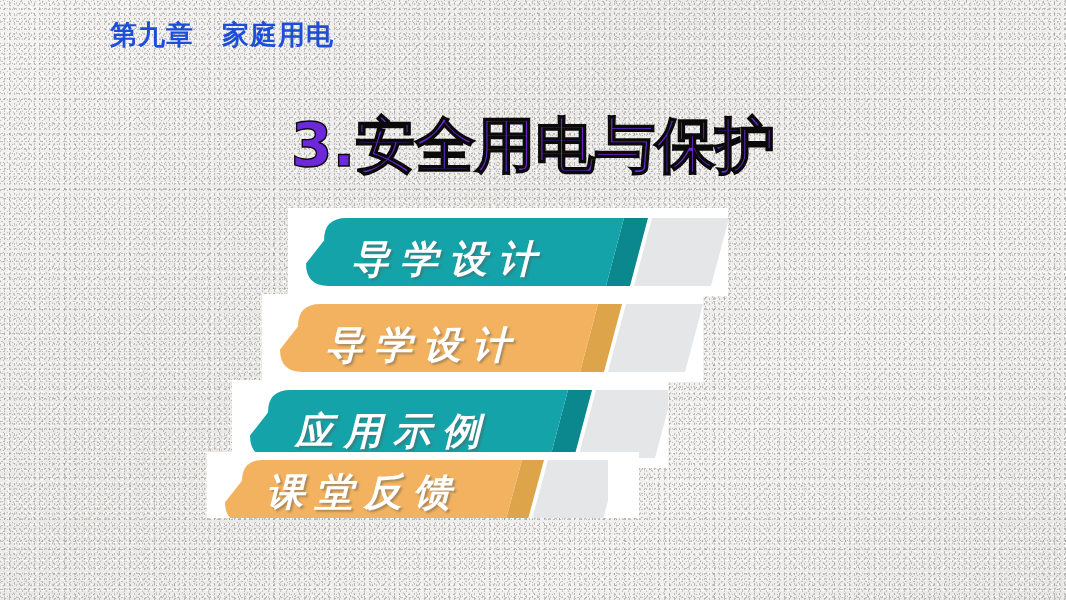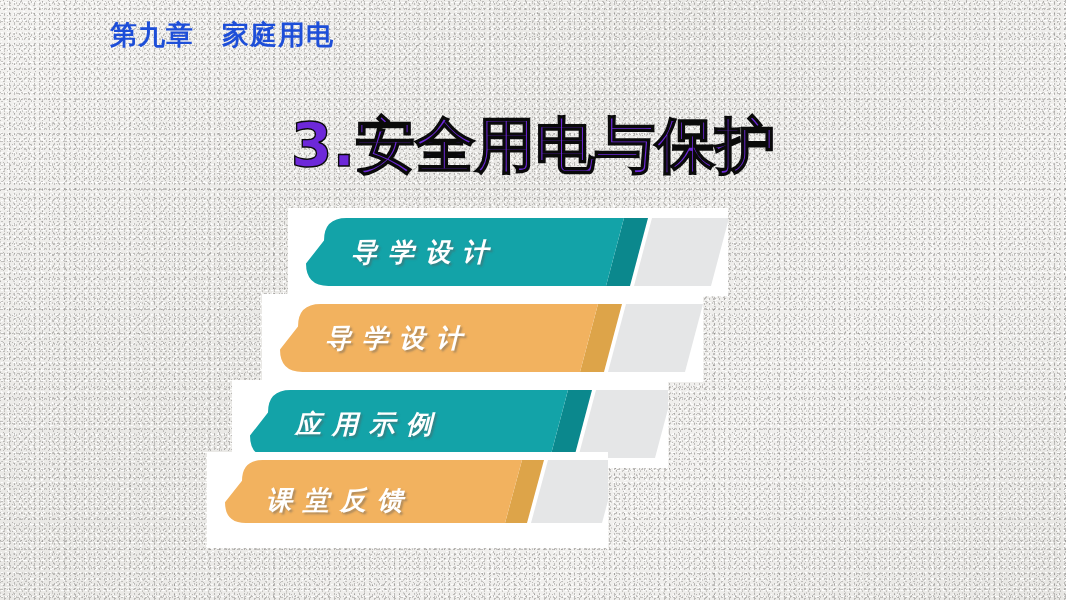--- a/index.html
+++ b/index.html
@@ -82,26 +82,26 @@
   }
   .banner-shape-wrap {
     position: absolute;
     inset: 0;
     overflow: hidden;
   }
   .banner-svg { display: block; }
 
   .banner-label {
     position: absolute;
-    top: 0;
+    top: 7px;
     height: 100%;
     display: flex;
     align-items: center;
     color: #ffffff;
-    font-size: 26px;
+    font-size: 38px;
     font-style: italic;
     font-weight: bold;
     letter-spacing: 11px;
     text-indent: 11px;
     white-space: pre;
     font-family: "DejaVu Serif", "Liberation Serif", serif;
     text-shadow: 2px 2px 2px rgba(90,90,90,0.45);
     pointer-events: none;
   }
 </style>
@@ -140,21 +140,21 @@
       <div class="banner-card" style="left: 232px; top: 380px; width: 436px; height: 88px;">
         <div class="banner-shape-wrap">
           <svg class="banner-svg" width="436" height="88" viewBox="0 0 436 88">
             <path d="M 364 10 L 441 10 L 423 78 L 346 78 Z" fill="#e5e6e7"></path>
             <path d="M 336 10 L 360 10 L 342 78 L 318 78 Z" fill="#0b888d"></path>
             <path d="M 58.44 10 L 336 10 L 318 78 L 40.44 78 Q 18 78 18 55.56 L 36 32.44 Q 36 10 58.44 10 Z" fill="#13a3a8"></path>
           </svg>
         </div>
         <div class="banner-label" style="left: 52px;">应用示例</div>
       </div>
-      <div class="banner-card" style="left: 207px; top: 452px; width: 401px; height: 96px;">
+      <div class="banner-card" style="left: 207px; top: 452px; width: 401px; height: 66px; padding-left: 31px;">
         <div class="banner-shape-wrap">
           <svg class="banner-svg" width="401" height="78" viewBox="0 0 401 78">
             <path d="M 341 8 L 412 8 L 395 71 L 324 71 Z" fill="#e5e6e7"></path>
             <path d="M 315 8 L 337 8 L 320 71 L 298 71 Z" fill="#dda449"></path>
             <path d="M 55.790000000000006 8 L 315 8 L 298 71 L 38.790000000000006 71 Q 18 71 18 50.209999999999994 L 35 28.790000000000003 Q 35 8 55.790000000000006 8 Z" fill="#f2b25f"></path>
           </svg>
         </div>
         <div class="banner-label" style="left: 48px;">课堂反馈</div>
       </div>
     </div>

